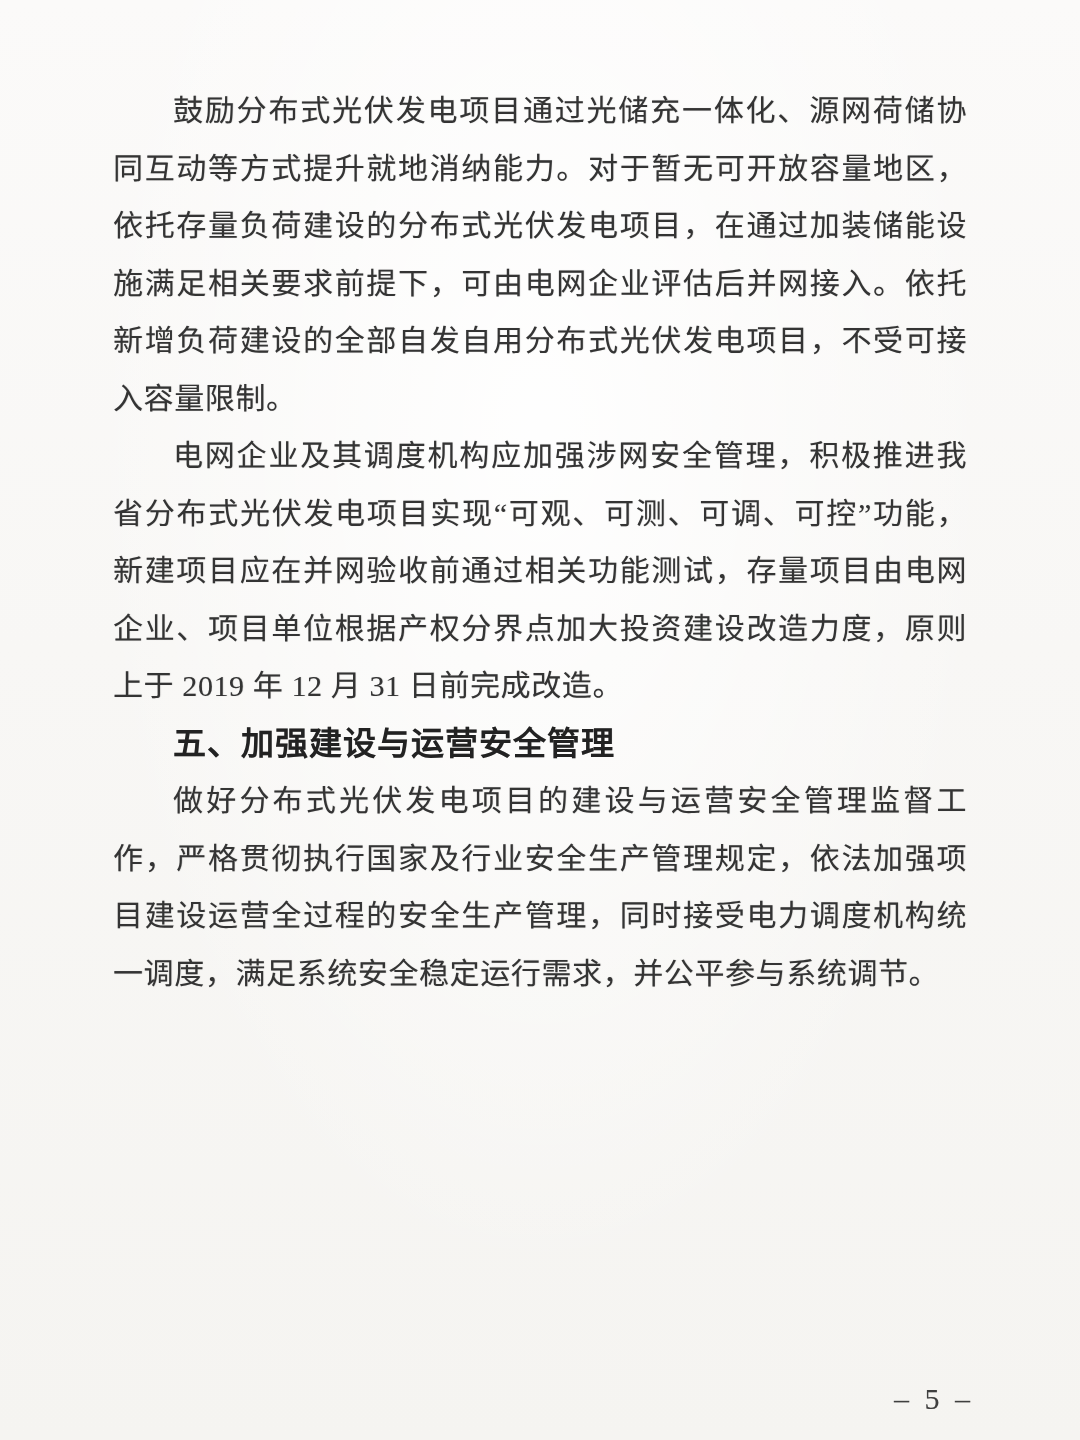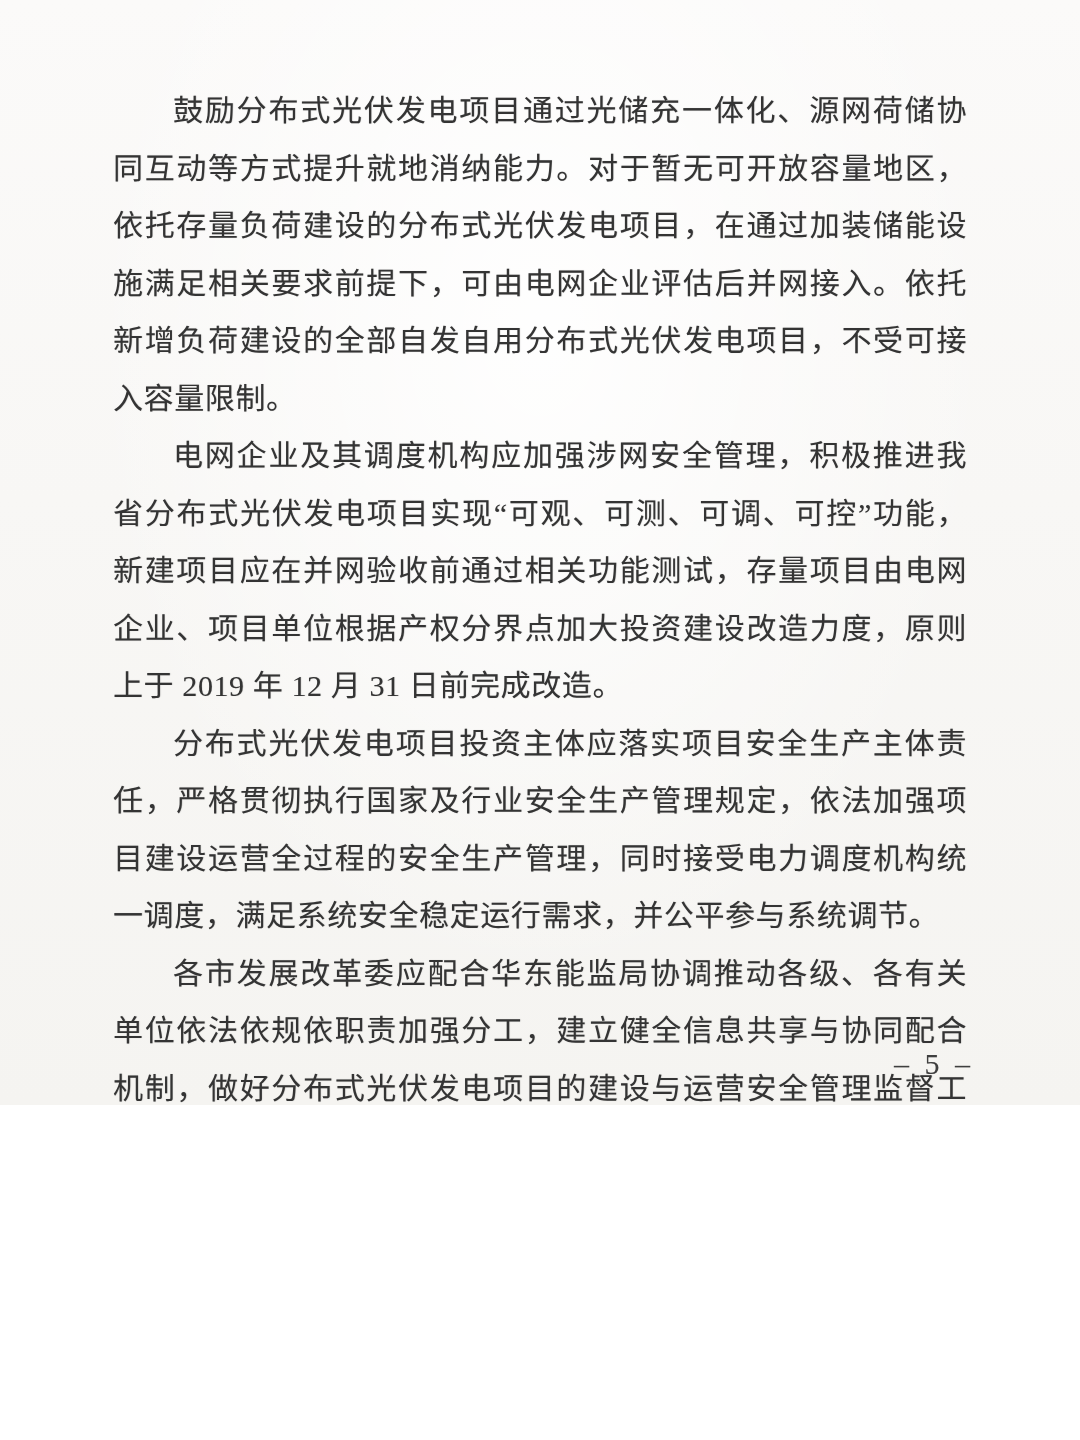--- a/index.html
+++ b/index.html
@@ -3,21 +3,21 @@
 <meta charset="utf-8">
 <style>
   html, body {
     margin: 0;
     padding: 0;
     background: #ffffff;
   }
   .page {
     position: relative;
     width: 1080px;
-    height: 1105px;
+    height: 1440px;
     margin: 0 auto;
     box-sizing: border-box;
     padding: 82px 113px 0 113px;
     background:
       radial-gradient(ellipse at 50% 30%, rgba(255,255,255,0.9) 0%, rgba(255,255,255,0) 60%),
       linear-gradient(180deg, #fbfaf9 0%, #f8f7f5 45%, #f5f4f1 100%);
     overflow: hidden;
   }
   .para {
     margin: 0;
@@ -54,19 +54,19 @@
   }
 </style>
 </head>
 <body>
 
 <div class="page">
   <p class="para">鼓励分布式光伏发电项目通过光储充一体化、源网荷储协同互动等方式提升就地消纳能力。对于暂无可开放容量地区，依托存量负荷建设的分布式光伏发电项目，在通过加装储能设施满足相关要求前提下，可由电网企业评估后并网接入。依托新增负荷建设的全部自发自用分布式光伏发电项目，不受可接入容量限制。</p>
 
   <p class="para">电网企业及其调度机构应加强涉网安全管理，积极推进我省分布式光伏发电项目实现“可观、可测、可调、可控”功能，新建项目应在并网验收前通过相关功能测试，存量项目由电网企业、项目单位根据产权分界点加大投资建设改造力度，原则上于 2019 年 12 月 31 日前完成改造。</p>
 
+  <h2 class="heading">五、加强建设与运营安全管理</h2>
 
-  <p class="para">分布式光伏发电项目投资主体应落实项目安全生产主体责任，严格贯彻执行国家及行业安全生产管理规定，依法加强项目建设运营全过程的安全生产管理，同时接受电力调度机构统一调度，满足系统安全稳定运行需求，并公平参与系统调节。</p>
+  <p class="para">做好分布式光伏发电项目的建设与运营安全管理监督工作，严格贯彻执行国家及行业安全生产管理规定，依法加强项目建设运营全过程的安全生产管理，同时接受电力调度机构统一调度，满足系统安全稳定运行需求，并公平参与系统调节。</p>
 
-  <p class="para">各市发展改革委应配合华东能监局协调推动各级、各有关单位依法依规依职责加强分工，建立健全信息共享与协同配合机制，做好分布式光伏发电项目的建设与运营安全管理监督工作，对于违规建设及违反安全生产规范的及时提出整改要求，并视情依法追究主体责任。对于取得电网接入意见后 18 个月内未建成并网的项目，明确清理原则与方式，及时组织清理。</p>
 
   <div class="page-number">– 5 –</div>
 </div>
 
 </body></html>

